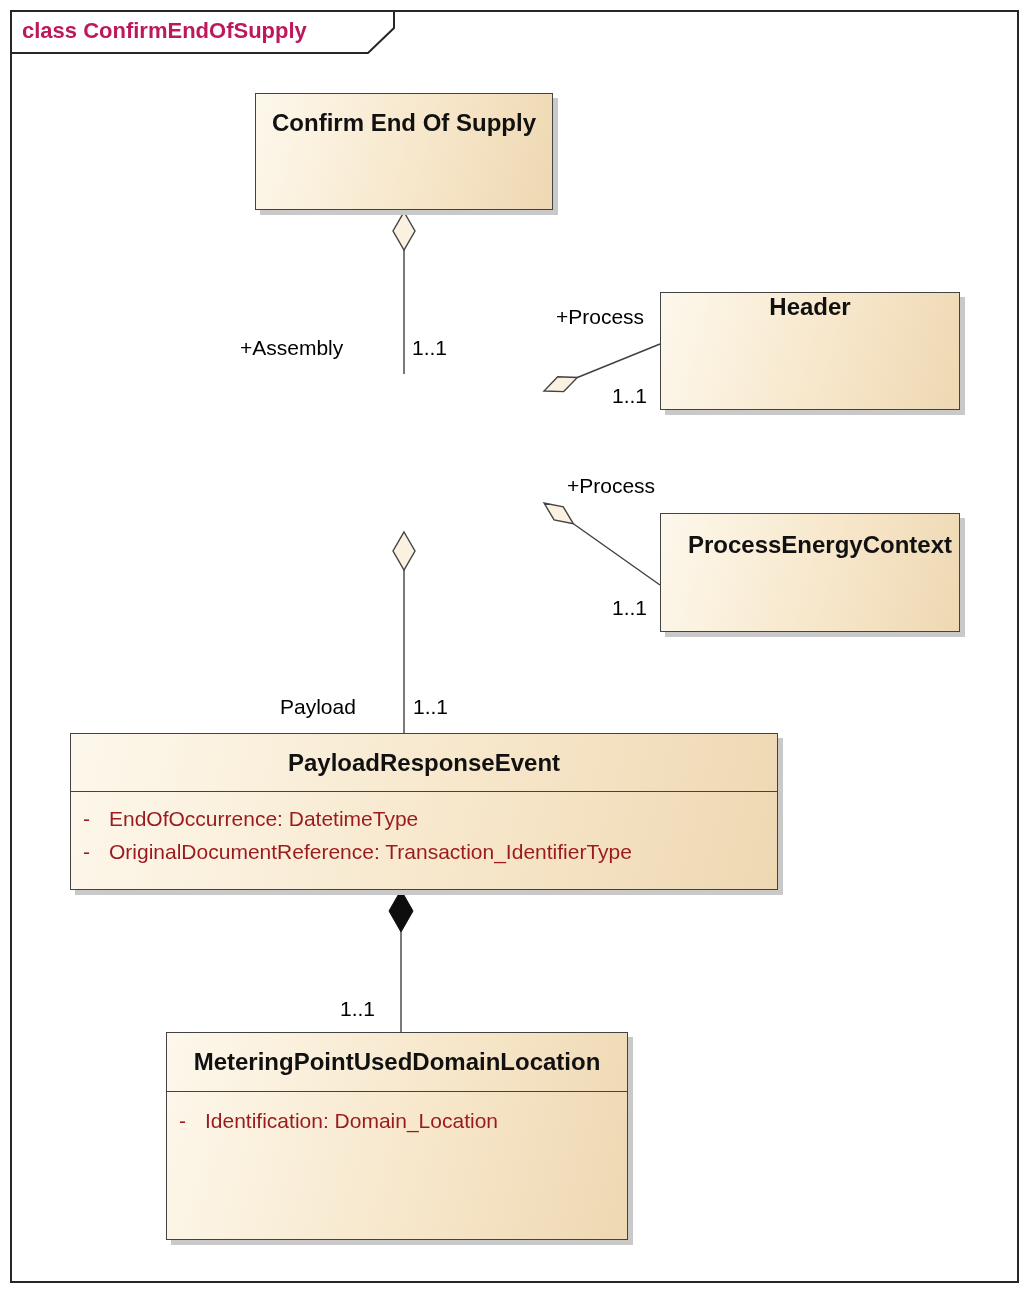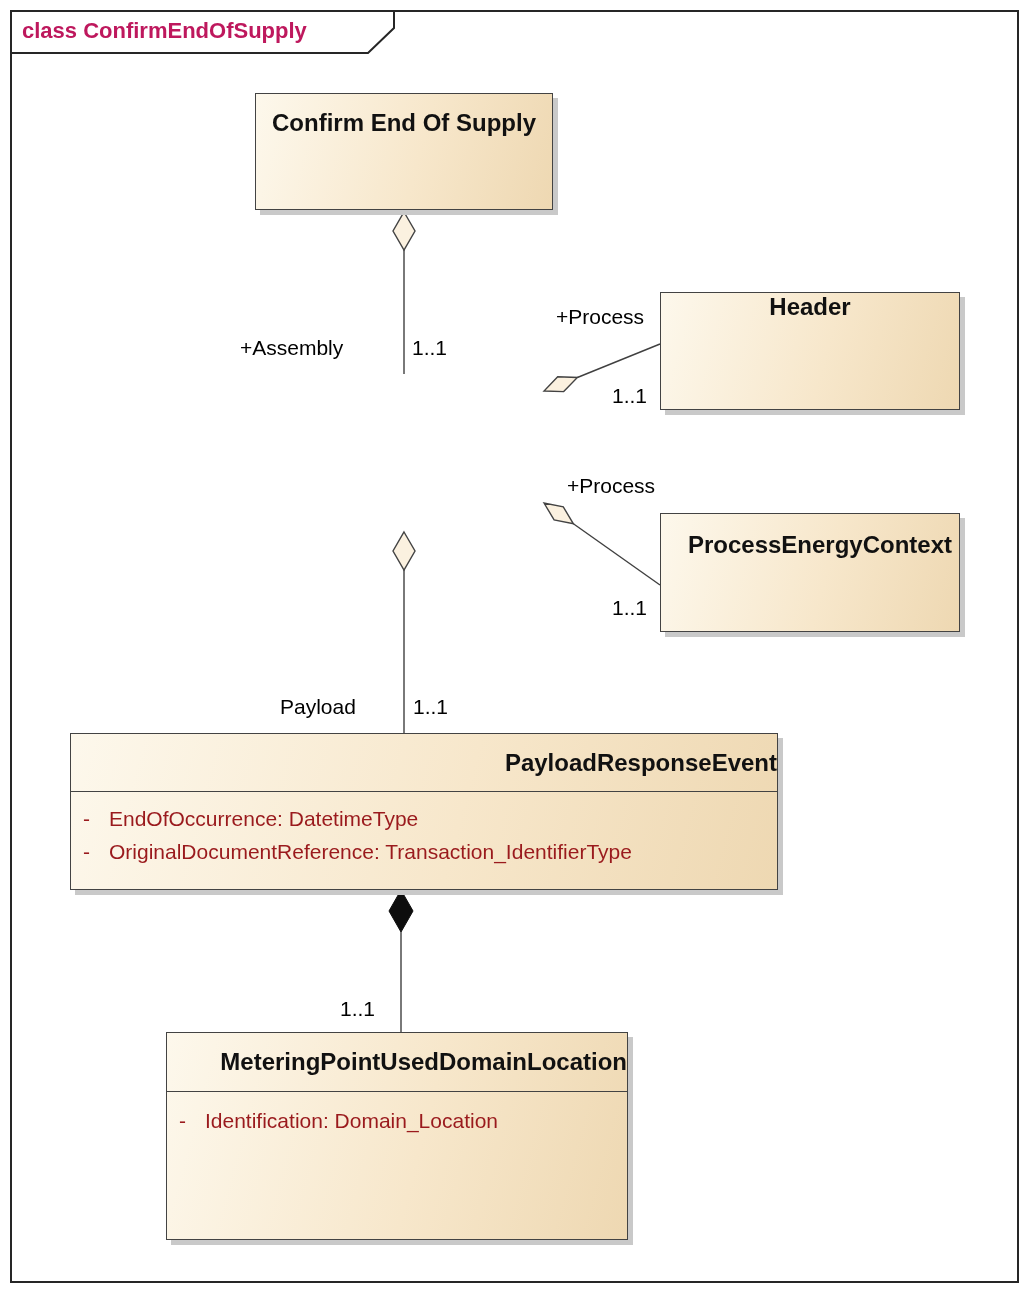--- a/index.html
+++ b/index.html
@@ -14,21 +14,21 @@
     border:1.5px solid #434343;
     box-shadow:5px 5px 0 #c9c9c9;
     box-sizing:border-box;
   }
   .uml-name{
     font-weight:bold;color:#111;text-align:center;
     font-size:24px;white-space:nowrap;
   }
   .pad-name{display:block;}
   .title-comp{
-    display:flex;align-items:center;justify-content:flex-end;
+    display:flex;align-items:center;justify-content:center;
     box-sizing:border-box;
   }
   .attr-comp{border-top:1.5px solid #434343;box-sizing:border-box;}
   .attr-row{
     display:flex;align-items:flex-start;
     font-size:21px;color:#9a1a1d;line-height:33px;white-space:nowrap;
   }
   .attr-dash{width:38px;padding-left:12px;box-sizing:border-box;}
   .conn-label{
     position:absolute;font-size:21px;color:#000;white-space:nowrap;

